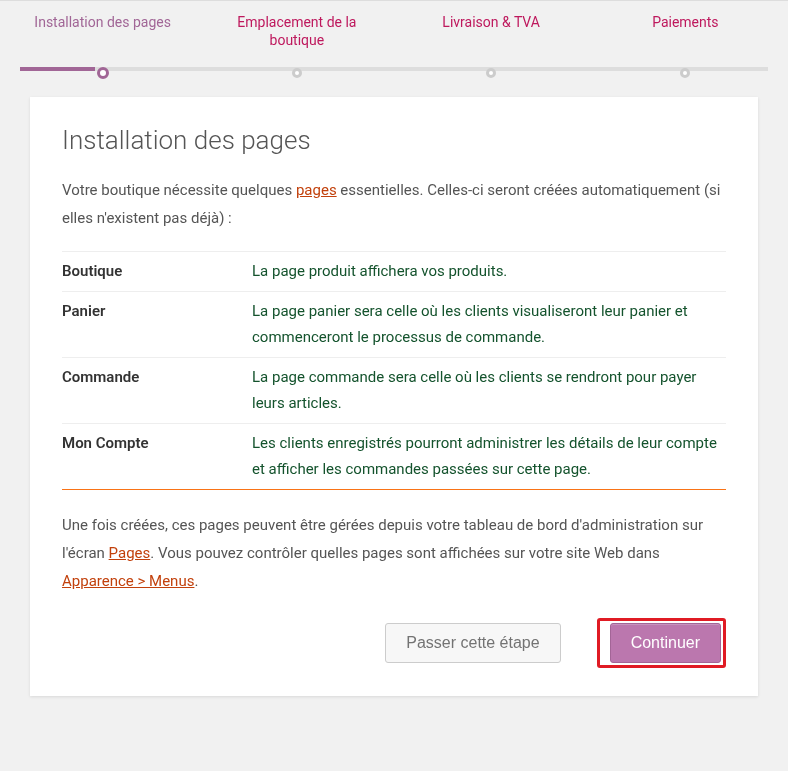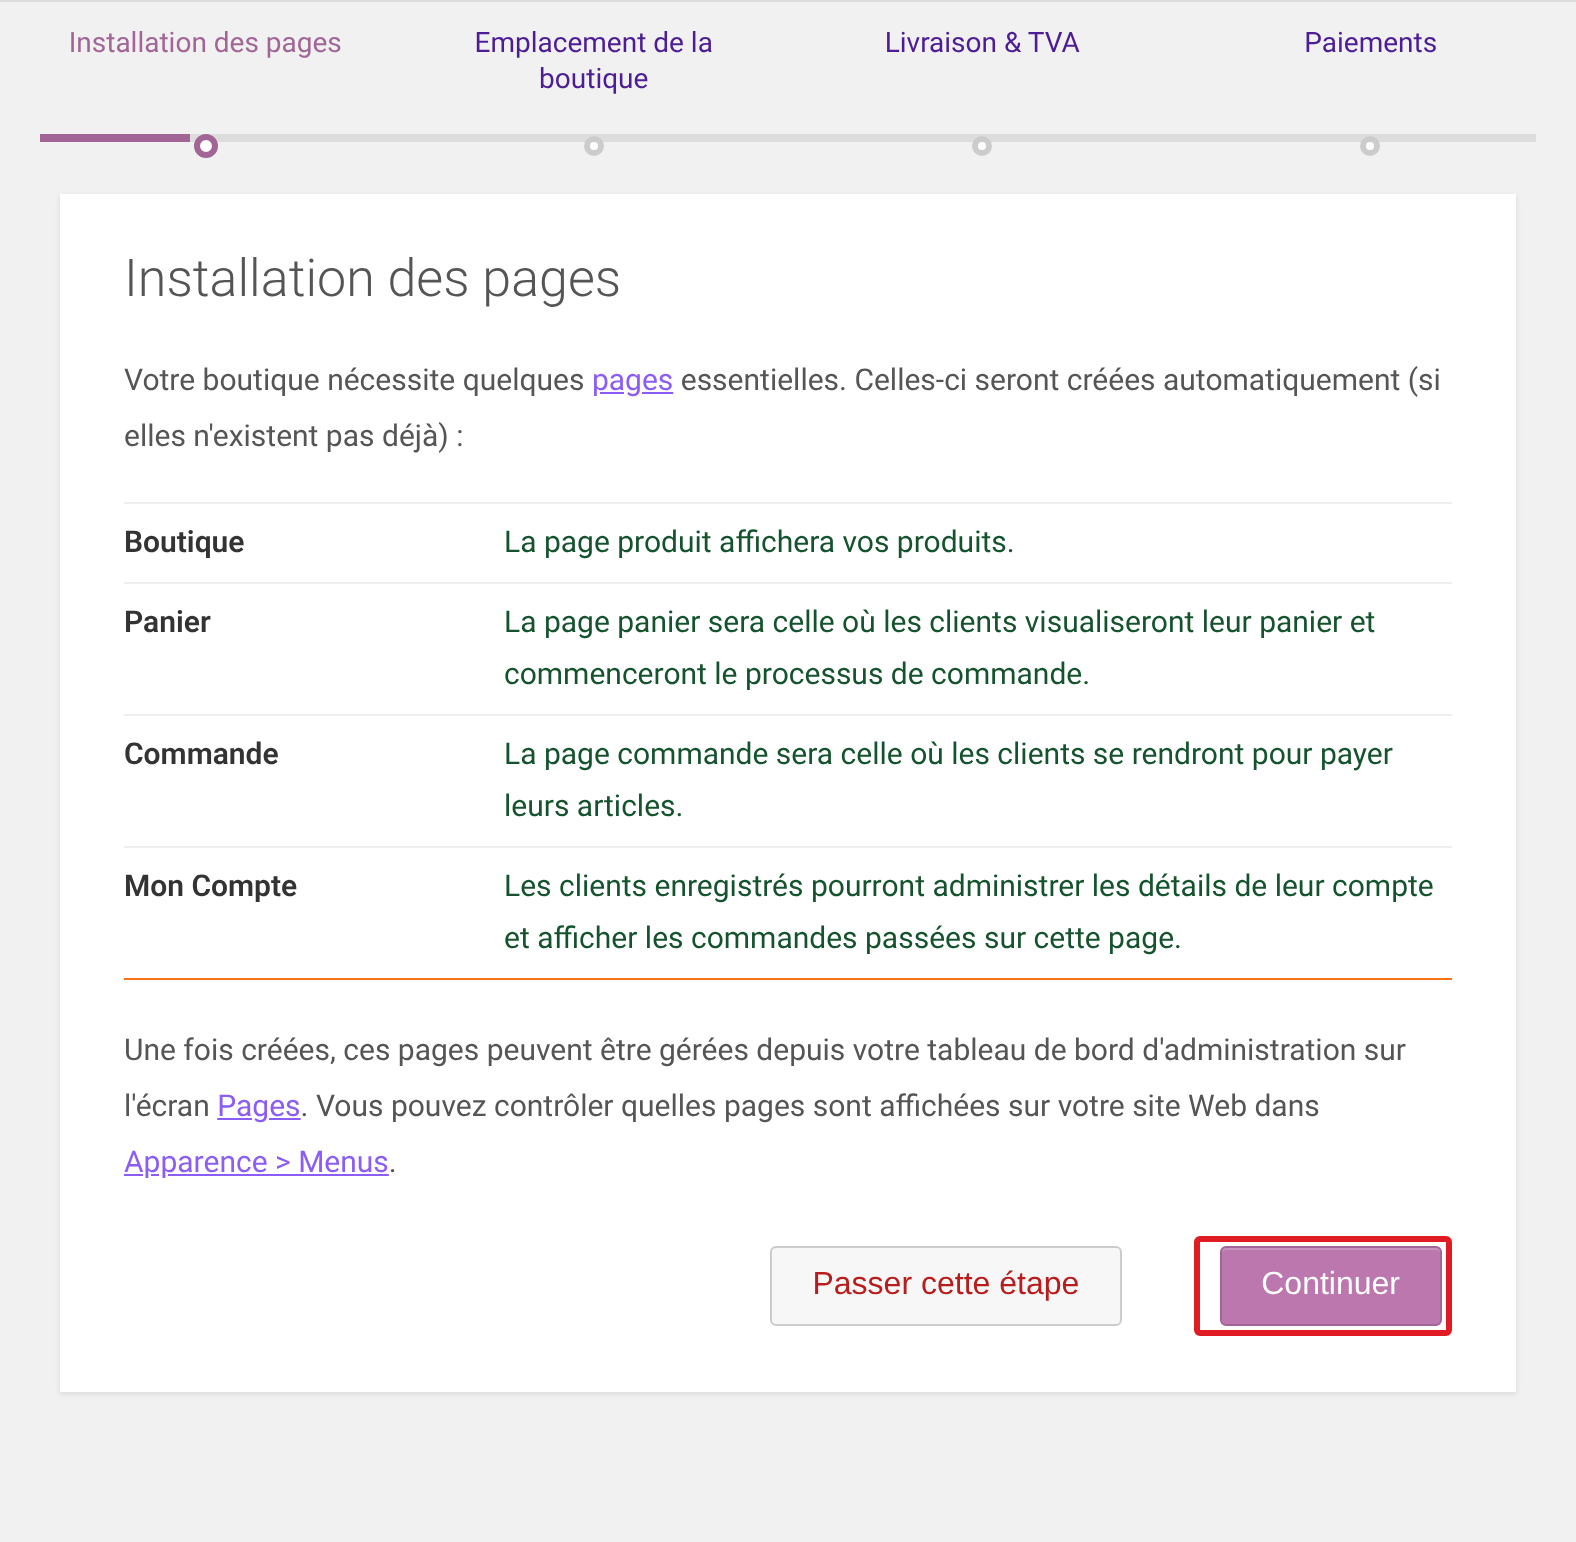--- a/index.html
+++ b/index.html
@@ -16,21 +16,21 @@
       display: flex;
       padding: 12px 20px 0 20px;
       position: relative;
     }
     .step {
       flex: 1;
       text-align: center;
       padding-bottom: 22px;
       position: relative;
       font-size: 14px;
-      color: #4c1d95;
+      color: #be185d;
       line-height: 1.3;
     }
     .step.active { color: #a16696; }
     .track {
       position: absolute;
       left: 20px; right: 20px;
       bottom: 0;
       height: 4px;
       background: #ddd;
     }
@@ -69,21 +69,21 @@
       color: #555;
       margin-bottom: 22px;
     }
     p {
       font-size: 15px;
       line-height: 1.85;
       color: #555;
       margin-bottom: 10px;
     }
     a {
-      color: #8b5cf6;
+      color: #c2410c;
       text-decoration: underline;
     }
     table {
       width: 100%;
       border-collapse: collapse;
       margin: 18px 0 22px 0;
     }
     td {
       padding: 7px 0;
       border-top: 1px solid #eee;
@@ -97,21 +97,21 @@
     .actions {
       text-align: right;
       margin-top: 22px;
     }
     .btn {
       display: inline-block;
       padding: 10px 20px;
       font-size: 16px;
       border: 1px solid #ccc;
       background: #f7f7f7;
-      color: #b91c1c;
+      color: #737373;
       border-radius: 3px;
       cursor: pointer;
       margin-left: 8px;
     }
     .btn-primary {
       background: #bb77ae;
       border-color: #a36597;
       color: #fff;
       box-shadow: inset 0 1px 0 rgba(255,255,255,0.2);
     }

